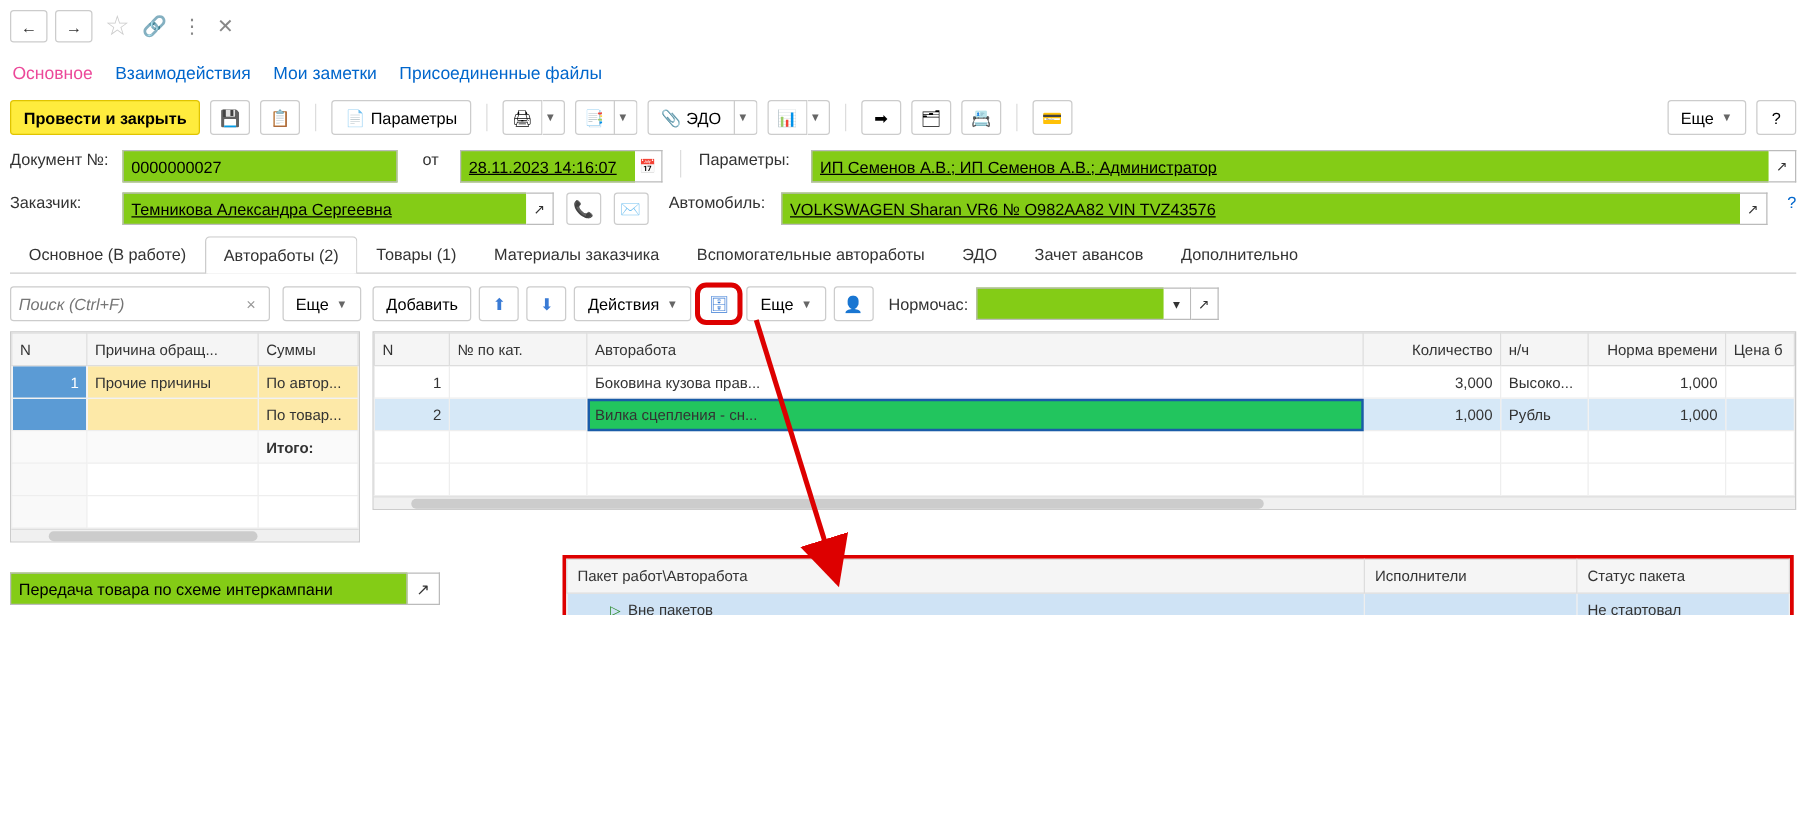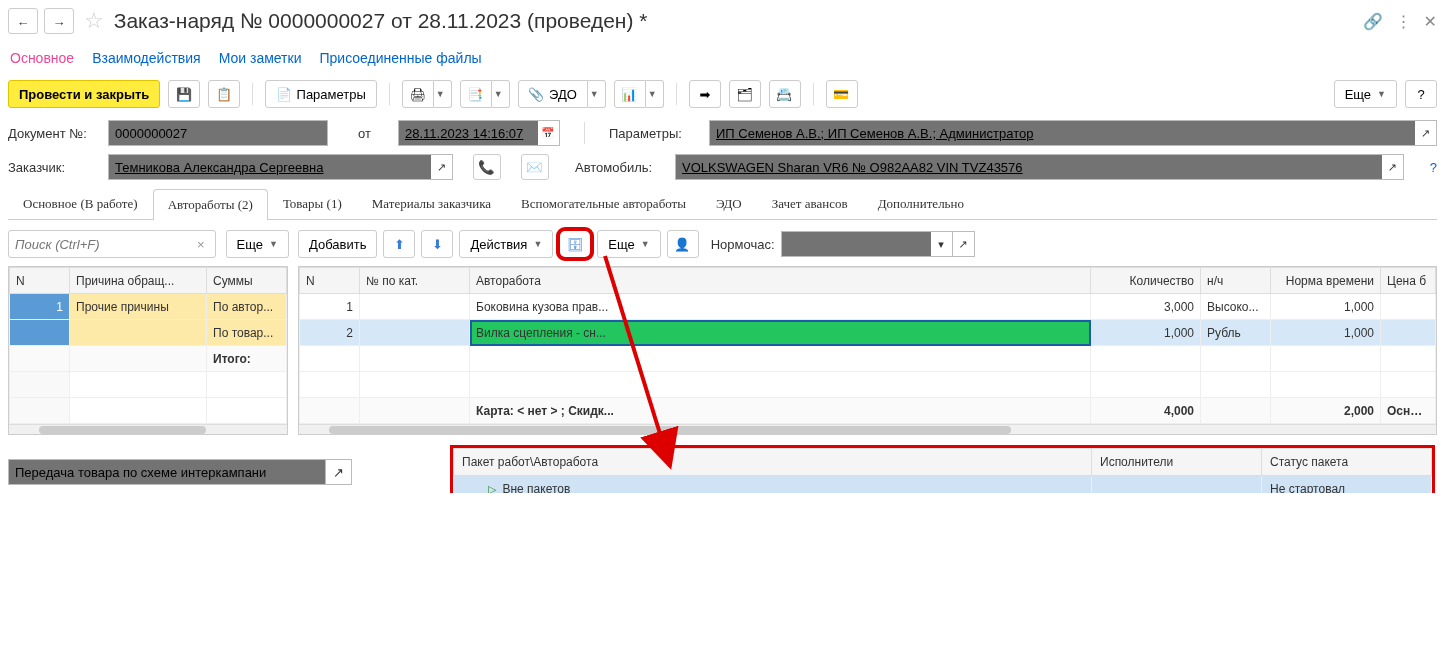--- a/index.html
+++ b/index.html
@@ -24,32 +24,32 @@
 .tbar-spacer { flex: 1; }
 .btn { height: 28px; padding: 0 10px; border: 1px solid #ccc; background: #fff; border-radius: 3px; display: inline-flex; align-items: center; gap: 4px; cursor: pointer; font-size: 13px; }
 .btn.yellow { background: #ffec3d; border-color: #e0c400; font-weight: bold; }
 .btn.icon-only { width: 32px; padding: 0; justify-content: center; }
 .btn .caret { font-size: 9px; color: #666; margin-left: 2px; }
 .btn-split { display: inline-flex; }
 .btn-split .btn { border-radius: 3px 0 0 3px; }
 .btn-split .btn + .btn { border-left: none; border-radius: 0 3px 3px 0; width: 18px; padding: 0; }
 
 
-.frow { display: flex; gap: 20px; align-items: center; margin-bottom: 8px; }
+.frow { display: flex; gap: 10px; align-items: flex-start; margin-bottom: 8px; }
 .flabel { font-size: 13px; min-width: 80px; }
-.finput { height: 26px; border: 1px solid #bbb; padding: 0 6px; font-size: 13px; background: #737373; }
+.finput { height: 26px; border: 1px solid #bbb; padding: 0 6px; font-size: 13px; background: #84cc16; }
 .finput.wide { flex: 1; }
 .ficon-btn { width: 28px; height: 26px; border: 1px solid #ccc; background: #fff; border-radius: 3px; display: inline-flex; align-items: center; justify-content: center; cursor: pointer; }
 .input-group { display: inline-flex; align-items: stretch; }
 .input-group .finput { border-right: none; text-decoration: underline; }
 .input-group .fcap { width: 22px; border: 1px solid #bbb; border-left: none; background: #fff; display: inline-flex; align-items: center; justify-content: center; font-size: 11px; cursor: pointer; }
 
 
 .subtabs { display: flex; border-bottom: 1px solid #ccc; margin-bottom: 10px; }
-.subtab { padding: 7px 14px; border: 1px solid transparent; border-bottom: none; cursor: pointer; font-size: 13px; border-radius: 4px 4px 0 0; font-family: Liberation Serif, serif; }
+.subtab { padding: 7px 14px; border: 1px solid transparent; border-bottom: none; cursor: pointer; font-size: 13px; border-radius: 4px 4px 0 0; }
 .subtab.active { background: #fff; border-color: #ccc; position: relative; top: 1px; }
 
 
 .work { display: flex; gap: 10px; }
 .left-pane { width: 280px; }
 .right-pane { flex: 1; }
 
 
 .srow { display: flex; gap: 10px; margin-bottom: 8px; align-items: flex-start; }
 .srch { flex: 1; height: 28px; border: 1px solid #ccc; border-radius: 3px; padding: 0 6px; display: flex; align-items: center; }
@@ -102,21 +102,20 @@
 </style>
 </head>
 <body>
 
 <div class="form">
 
   <div class="hdr">
     <div class="nav-btn">←</div>
     <div class="nav-btn">→</div>
     <span class="star">☆</span>
-    <div class="title">Заказ-наряд № 0000000027  от 28.11.2023 (проведен) *</div>
     <div class="hdr-right">
       <span class="hdr-icon">🔗</span>
       <span class="hdr-icon">⋮</span>
       <span class="hdr-icon">✕</span>
     </div>
   </div>
 
   <div class="nav-tabs">
     <span class="nav-tab active">Основное</span>
     <span class="nav-tab">Взаимодействия</span>
@@ -341,29 +340,20 @@
               </tr>
             <tr>
                 <td></td>
                 <td></td>
                 <td></td>
                 <td></td>
                 <td></td>
                 <td></td>
                 <td></td>
               </tr>
-            <tr class="total">
-              <td></td>
-                <td></td>
-              <td>Карта: &lt; нет &gt; ; Скидк...</td>
-              <td class="num">4,000</td>
-              <td></td>
-              <td class="num">2,000</td>
-              <td>Основн</td>
-            </tr>
           </tbody>
         </table>
         <div class="grid-scroll"></div>
       </div>
     </div>
   </div>
 
   <div class="links-row">
     <div>
       <div class="transfer">

